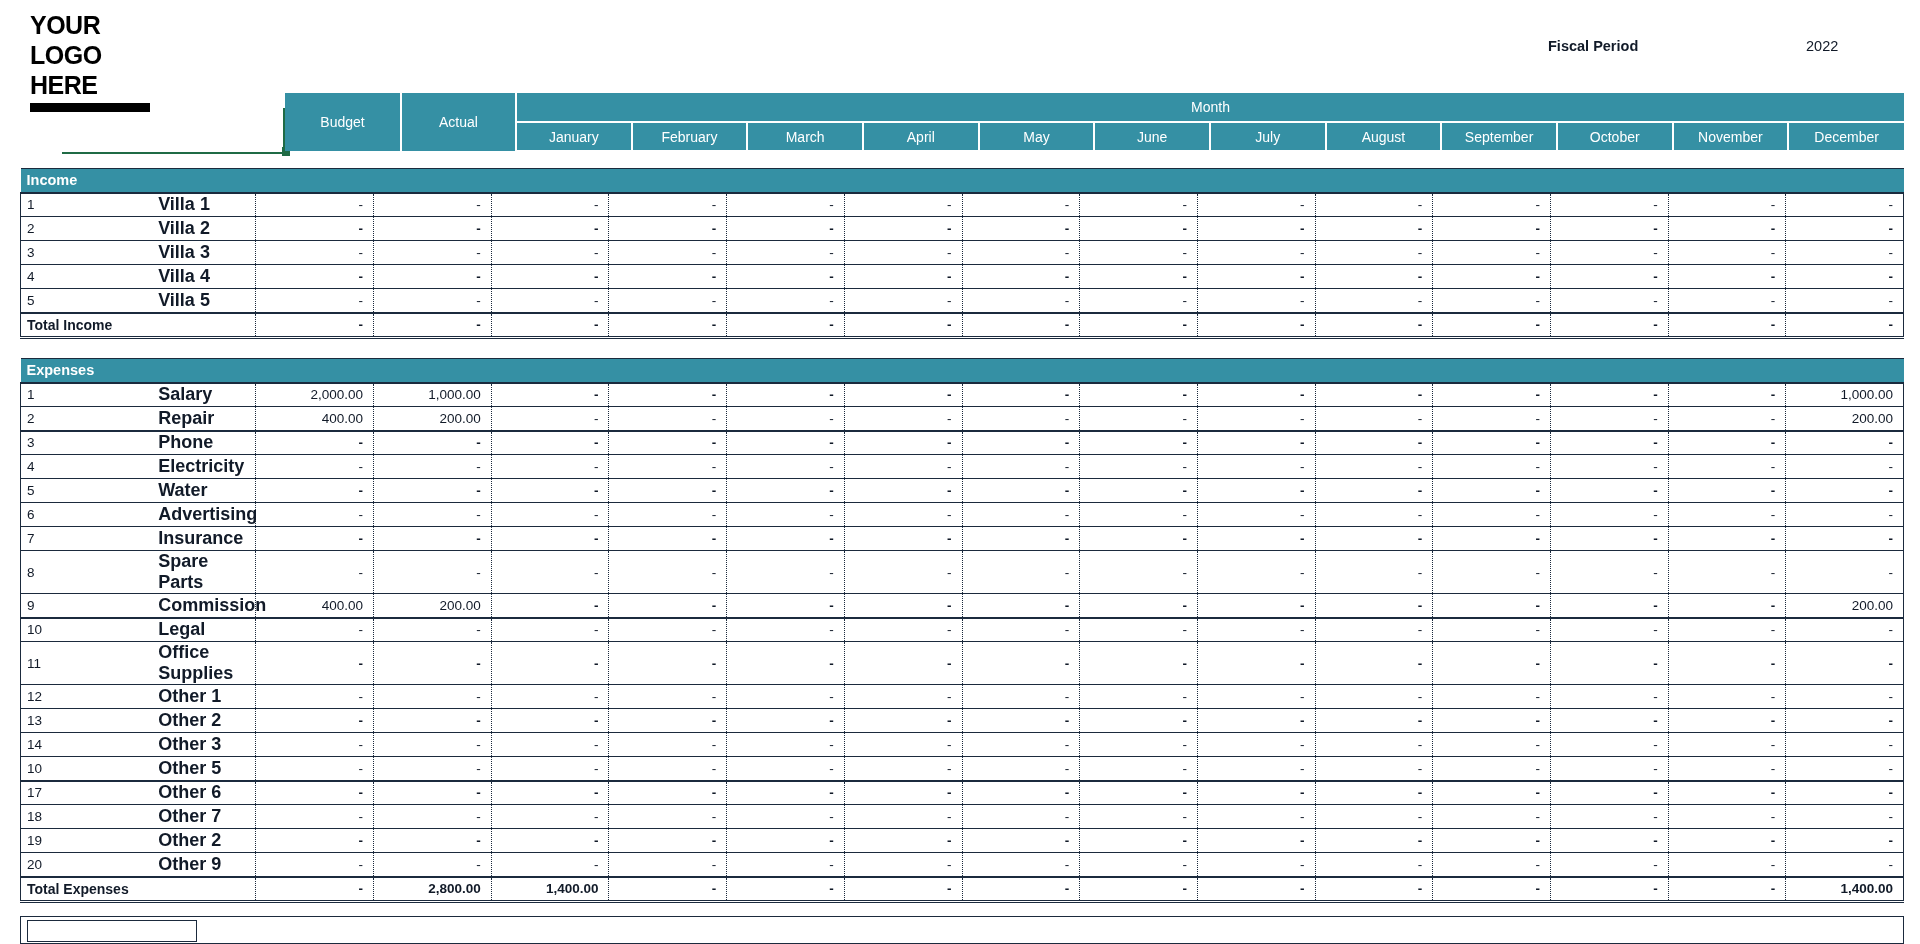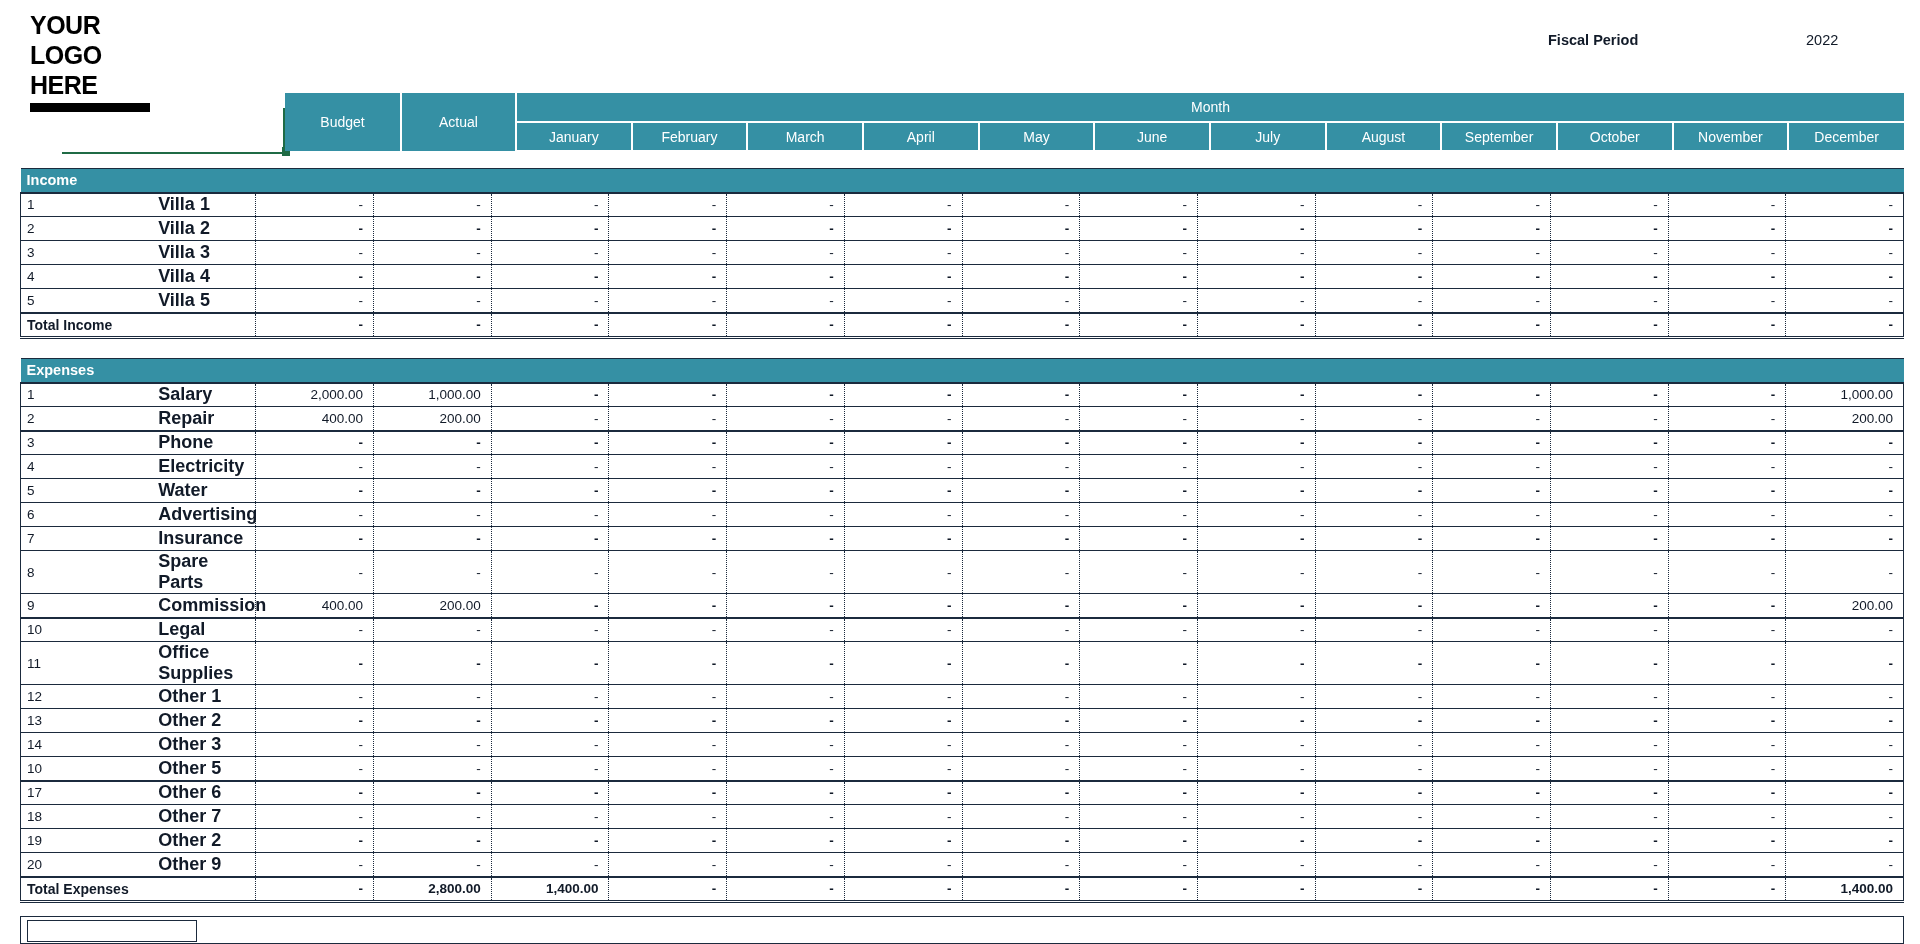--- a/index.html
+++ b/index.html
@@ -55,21 +55,21 @@
   #green-vrule {
     position: absolute;
     left: 283px; top: 108px;
     width: 3px; height: 44px;
     background: #1f6b45;
   }
 
   
   #fiscal-wrap {
     position: absolute;
-    left: 1548px; top: 32px;
+    left: 1548px; top: 38px;
     width: 330px;
     height: 20px;
     font-size: 14.5px;
     color: #111a28;
   }
   #fiscal-label { position: absolute; left: 0; top: 0; font-weight: bold; }
   #fiscal-value { position: absolute; left: 258px; top: 0; font-weight: normal; }
 
   
   .grid {

